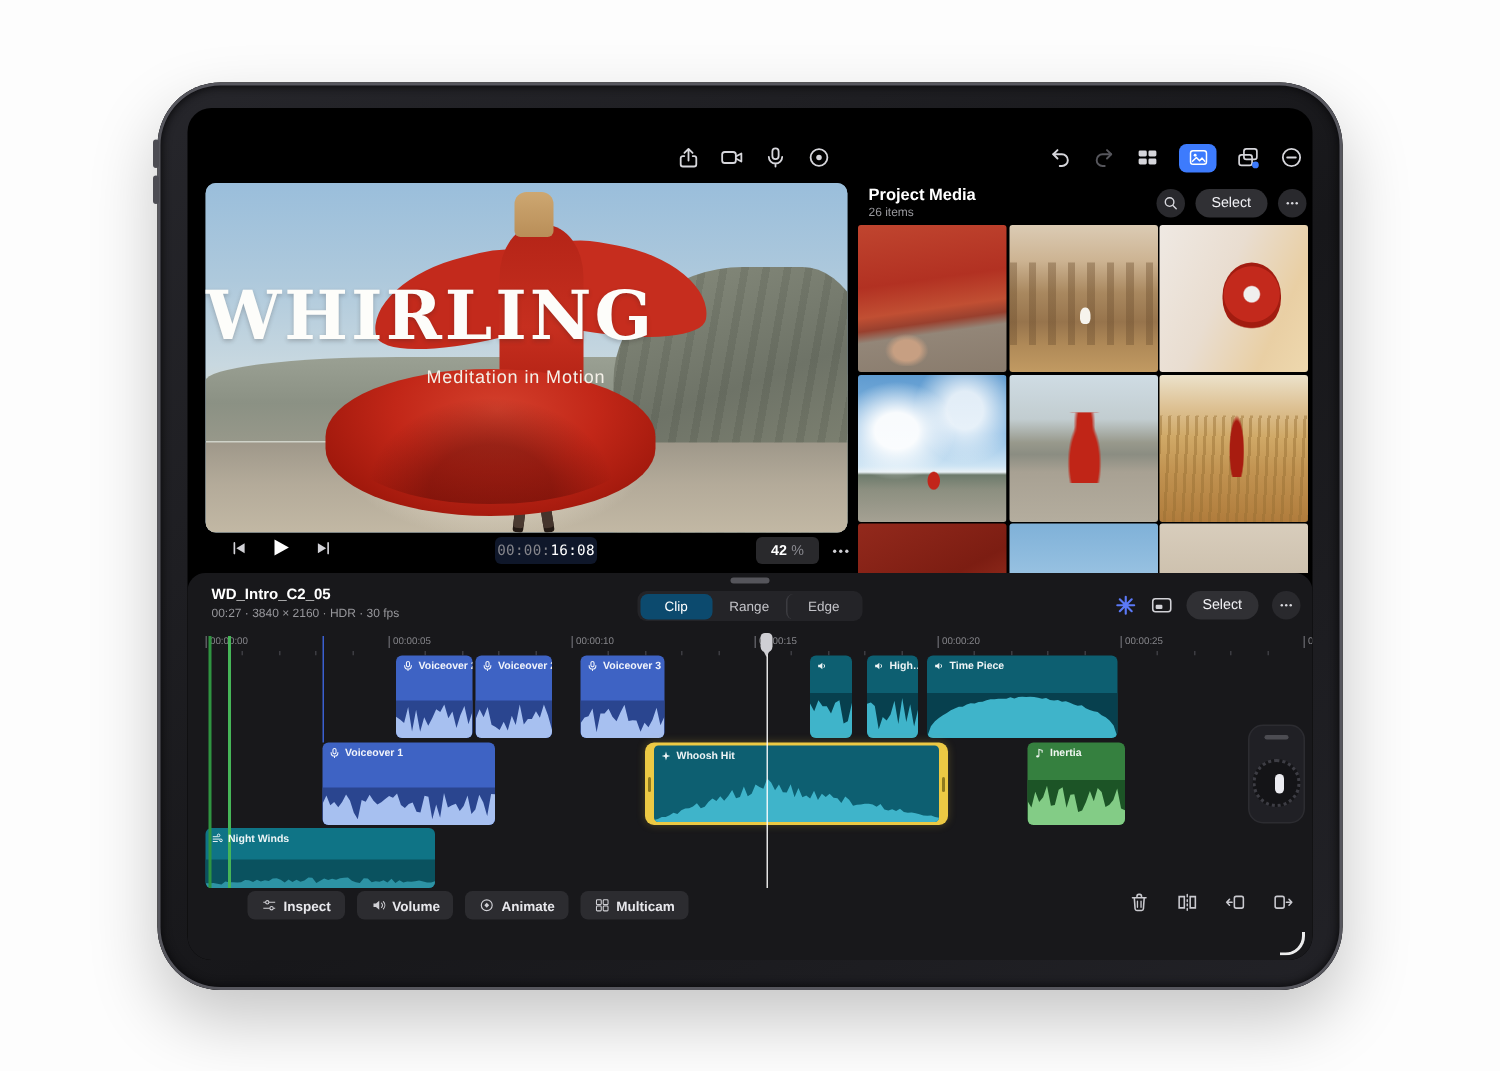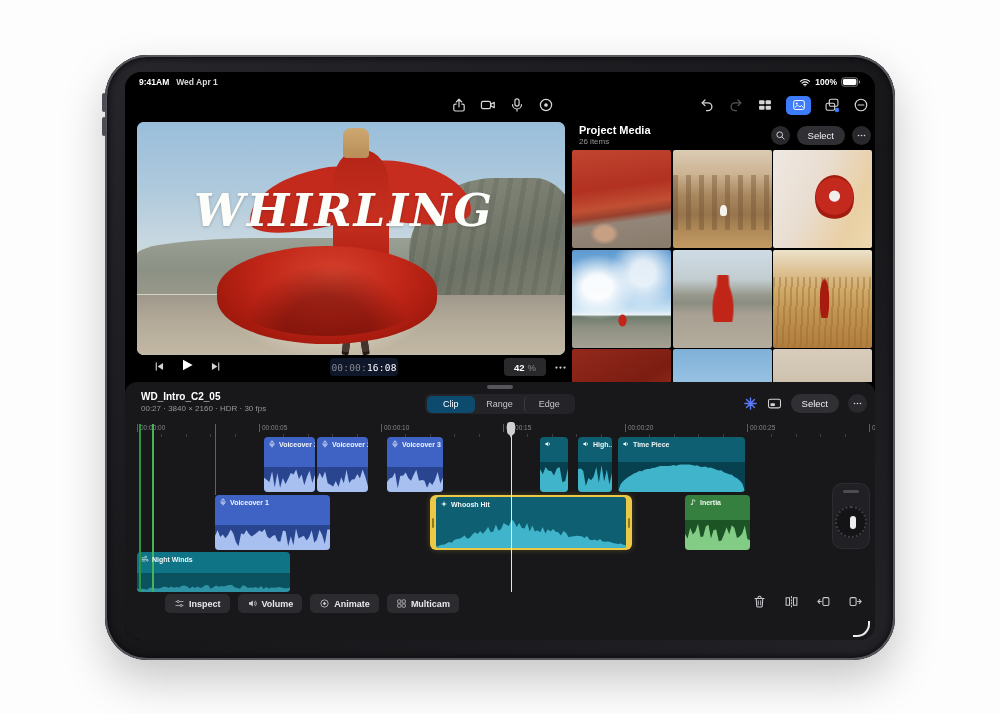--- a/index.html
+++ b/index.html
@@ -48,21 +48,21 @@
   .v-ground:after{content:'';position:absolute;left:22%;top:0;width:46%;height:100%;background:radial-gradient(ellipse at 50% 10%,rgba(236,228,210,.55) 0 45%,transparent 75%);}
   .fig{position:absolute;}
   .f-legL{left:206px;top:212px;width:7px;height:18px;background:#4a3a31;border-radius:2px;transform:rotate(7deg);box-shadow:0 3px 0 #241a14;}
   .f-legR{left:224px;top:212px;width:7px;height:18px;background:#44342c;border-radius:2px;transform:rotate(-9deg);box-shadow:0 3px 0 #241a14;}
   .f-wingL{left:110px;top:50px;width:126px;height:58px;background:#c32a1c;border-radius:60% 40% 30% 70%/70% 50% 40% 40%;transform:rotate(-14deg);}
   .f-wingR{left:212px;top:42px;width:124px;height:60px;background:#c62d1e;border-radius:40% 60% 70% 30%/50% 70% 40% 50%;transform:rotate(10deg);}
   .f-body{left:196px;top:28px;width:56px;height:124px;background:linear-gradient(180deg,#b42417 0%,#c62f1f 55%,#ad1e11 100%);border-radius:45% 45% 30% 30%/28% 28% 18% 18%;}
   .f-skirt{left:80px;top:124px;width:220px;height:98px;background:radial-gradient(ellipse at 52% 28%,#d4402c 0%,#c22718 42%,#a0180c 78%,#8d1209 100%);border-radius:50%/46%;}
   .f-skirt:after{content:'';position:absolute;inset:8% 6%;border-radius:inherit;background:radial-gradient(ellipse at 50% 90%,rgba(60,5,2,.35) 0 30%,transparent 60%);}
   .f-hat{left:206px;top:6px;width:26px;height:30px;background:linear-gradient(180deg,#cda771 0%,#b98e58 100%);border-radius:8px 8px 4px 4px;}
-  .v-title{position:absolute;left:0;right:14px;top:62px;text-align:center;color:#fdfdfa;font-family:"DejaVu Serif",serif;font-style:italic;font-weight:700;font-size:45px;letter-spacing:2px;text-shadow:0 1px 3px rgba(40,30,30,.25);z-index:5;}
+  .v-title{position:absolute;left:0;right:14px;top:62px;text-align:left;color:#fdfdfa;font-family:"DejaVu Serif",serif;font-weight:700;font-size:45px;letter-spacing:2px;text-shadow:0 1px 3px rgba(40,30,30,.25);z-index:5;}
   .v-sub{position:absolute;left:0;right:14px;top:122px;text-align:center;color:#f4f0e8;font-size:12px;letter-spacing:.6px;z-index:5;}
 
   
   .transport{position:absolute;left:12px;top:284px;width:428px;height:24px;}
   .tp-btn{position:absolute;top:3px;color:#d2d2d7;}
   .tp-btn svg{width:13px;height:13px;}
   .tp-play{color:#fff;}.tp-play svg{width:16px;height:16px;}
   .tc-pill{position:absolute;left:193px;top:2px;width:68px;height:18px;background:#0f172a;border-radius:4px;display:flex;align-items:center;justify-content:center;font-family:"DejaVu Sans Mono",monospace;font-size:9.5px;color:#fff;letter-spacing:.2px;}
   .tc-dim{color:#86868c}
   .zoom-pill{position:absolute;left:367px;top:2px;width:42px;height:18px;background:#29292c;border-radius:4px;display:flex;align-items:center;justify-content:center;gap:3px;font-size:9.5px;color:#fff;font-weight:700;}
@@ -156,42 +156,20 @@
 </style>
 </head>
 <body>
 
 <div class="stage">
   <div class="device">
     <div class="side-btn sb1"></div>
     <div class="side-btn sb2"></div>
     <div class="screen">
 
-      <div class="statusbar">
-        <div class="st-left">
-          <span>9:41AM</span>
-          <span class="st-date">Wed Apr 1</span>
-        </div>
-        <div class="st-right">
-          <span class="sbi wifi">
-              <svg viewBox="0 0 20 14">
-                <path d="M2.2 5a12 12 0 0 1 15.6 0M5 8a8 8 0 0 1 10 0M7.7 10.8a4 4 0 0 1 4.6 0" fill="none" stroke="#fff" stroke-width="1.7" stroke-linecap="round"></path>
-                <circle cx="10" cy="12.6" r="1.2" fill="#fff"></circle>
-              </svg>
-            </span>
-          <span>100%</span>
-          <span class="sbi batt">
-              <svg viewBox="0 0 25 12">
-                <rect x="0.8" y="0.8" width="20" height="10.4" rx="3" fill="none" stroke="#9a9aa0" stroke-width="1"></rect>
-                <rect x="2.4" y="2.4" width="16.8" height="7.2" rx="1.8" fill="#fff"></rect>
-                <path d="M22.4 3.8v4.4a2.3 2.3 0 0 0 0-4.4z" fill="#9a9aa0"></path>
-              </svg>
-            </span>
-        </div>
-      </div>
 
       <div class="toolbar">
         <div class="tb-center">
           <span class="tbi">
               <svg viewBox="0 0 20 20">
                 <path d="M10 12.5V3M6.6 6.2 10 2.8l3.4 3.4" fill="none" stroke="currentColor" stroke-width="1.5" stroke-linecap="round" stroke-linejoin="round"></path>
                 <path d="M6.5 8.8H5.4A1.9 1.9 0 0 0 3.5 10.7v4.9a1.9 1.9 0 0 0 1.9 1.9h9.2a1.9 1.9 0 0 0 1.9-1.9v-4.9a1.9 1.9 0 0 0-1.9-1.9h-1.1" fill="none" stroke="currentColor" stroke-width="1.5" stroke-linecap="round"></path>
               </svg>
             </span>
           <span class="tbi">
@@ -267,20 +245,21 @@
         <div>
           <div class="fig f-legL"></div>
             <div class="fig f-legR"></div>
           <div class="fig f-wingL"></div>
             <div class="fig f-wingR"></div>
           <div class="fig f-body"></div>
             <div class="fig f-skirt"></div>
             <div class="fig f-hat"></div>
         </div>
         <div class="v-title">WHIRLING</div>
+        <div class="v-sub">Meditation in Motion</div>
       </div>
 
       <div class="transport">
         <span class="tp-btn" style="left:16px"><svg viewBox="0 0 20 20">
               <path d="M5 4.5v11" stroke="currentColor" stroke-width="1.7" stroke-linecap="round"></path>
               <path d="M15.5 4.8 7 10l8.5 5.2z" fill="currentColor"></path>
             </svg></span>
         <span class="tp-btn tp-play" style="left:42px;top:1px"><svg viewBox="0 0 20 20">
               <path d="M5 3.4 17 10 5 16.6z" fill="currentColor"></path>
             </svg></span>

